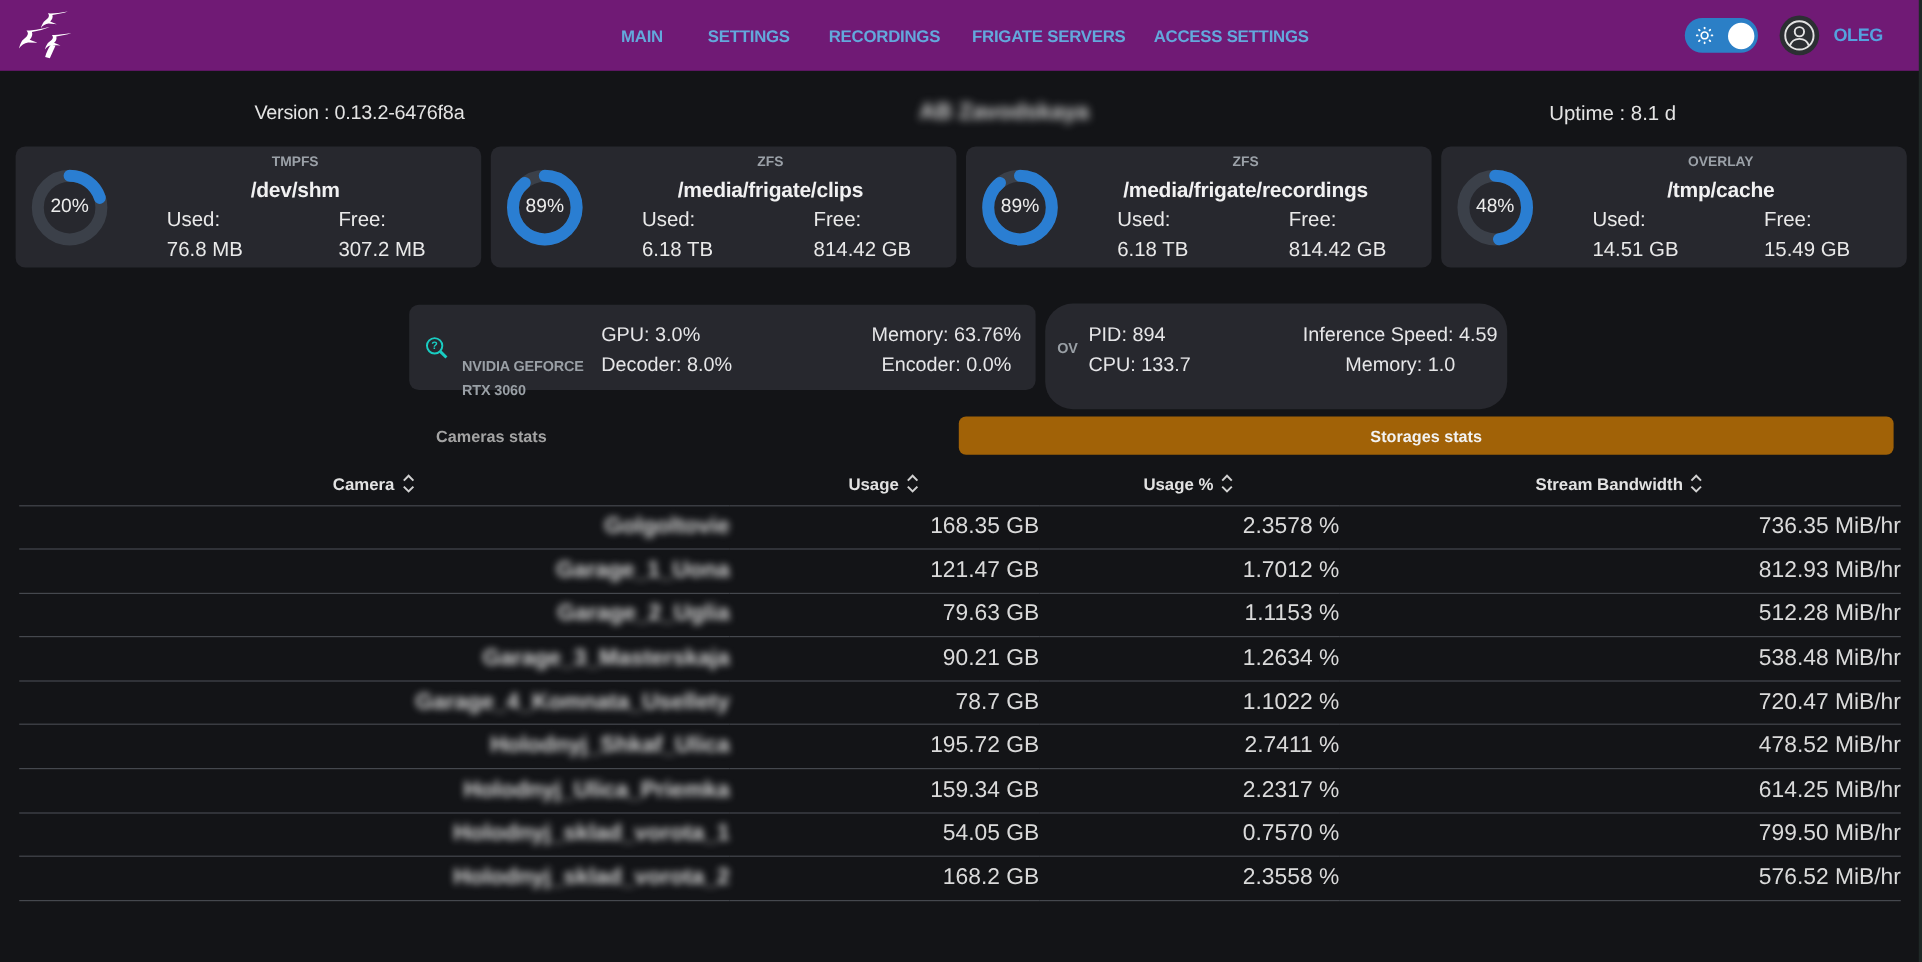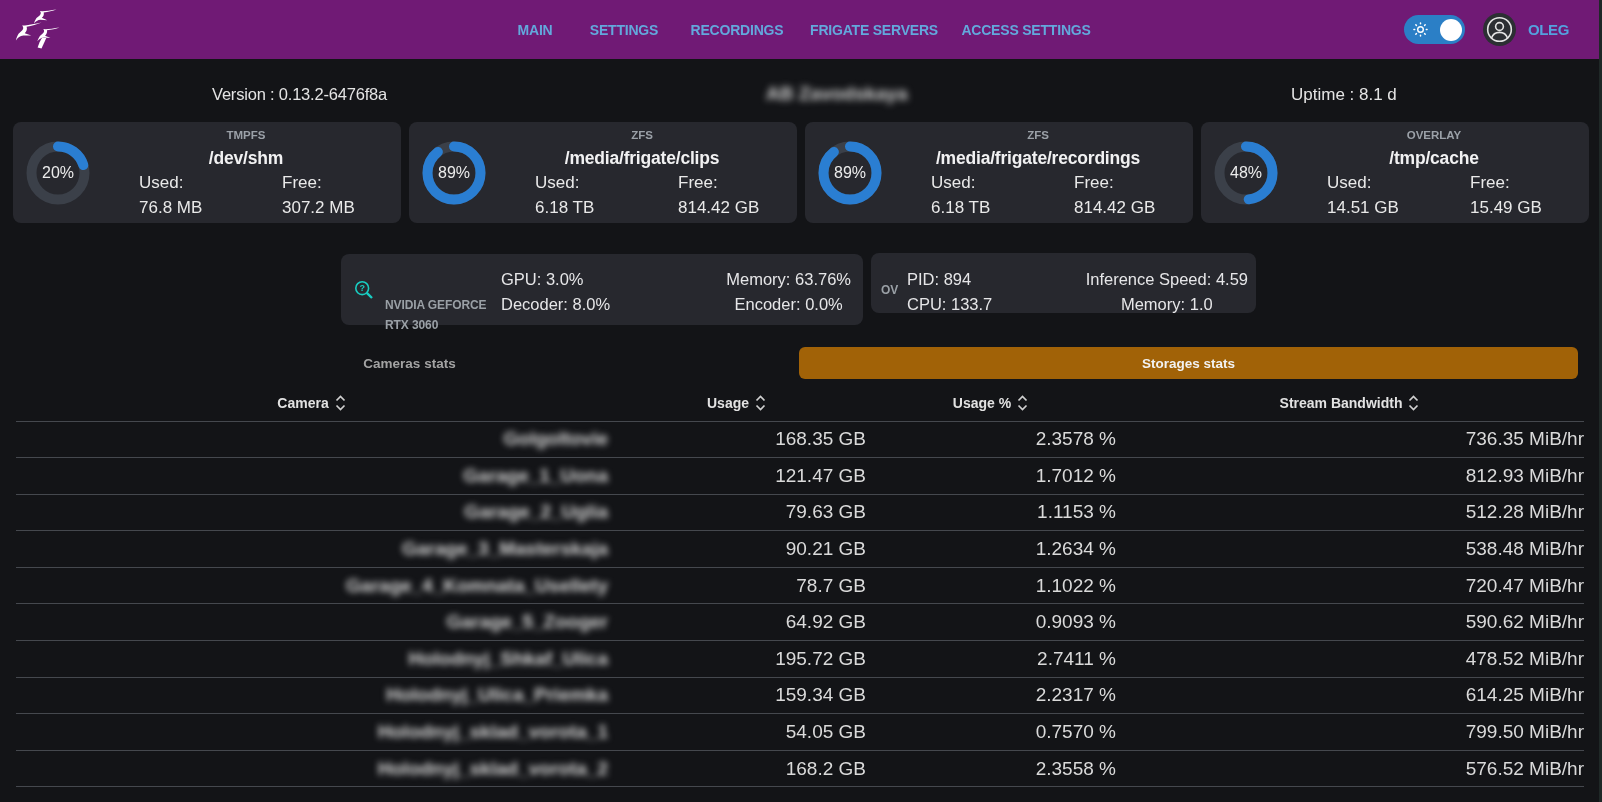--- a/index.html
+++ b/index.html
@@ -31,21 +31,21 @@
 .ct1 { position:absolute; top:7px; width:100%; text-align:center; color:#9ba1a8; font-size:11.5px; font-weight:bold; }
 .ct2 { position:absolute; top:26px; width:100%; text-align:center; color:#f1f1f2; font-size:17.5px; letter-spacing:-0.2px; font-weight:bold; }
 .crow { position:absolute; width:100%; display:flex; color:#e9e9e9; font-size:17px; }
 .crow div { width:50%; padding-left:36px; }
 .crl { top:51px; }
 .crv { top:76px; }
 
 
 .gcard { position:absolute; background:#27282e; border-radius:8px; }
 .g1 { left:341px; top:254px; width:522px; height:71px; }
-.g2 { left:871px; top:253px; width:385px; height:60px; }
+.g2 { left:871px; top:253px; width:385px; height:88px;border-radius:23px; }
 .glabel { position:absolute; color:#9aa0a6; font-size:12px; font-weight:bold; line-height:20px; letter-spacing:-0.1px; }
 .gstat { position:absolute; color:#e6e6e8; font-size:16.5px; line-height:24.5px; }
 .gr { text-align:center; }
 
 
 .tabs { position:absolute; left:20px; top:347px; width:1558px; height:32px; display:flex; }
 .tab { width:50%; display:flex; align-items:center; justify-content:center; font-size:13.5px; font-weight:bold; color:#a3a3a3; }
 .tab.sel { background:#a16207; border-radius:6px; color:#f2f2f2; }
 
 
@@ -270,26 +270,20 @@
         <td>1.2634 %</td>
         <td>538.48 MiB/hr</td>
       </tr>
   <tr>
         <td><span class="cam">Garage_4_Komnata_Usellety</span></td>
         <td>78.7 GB</td>
         <td>1.1022 %</td>
         <td>720.47 MiB/hr</td>
       </tr>
   <tr>
-        <td><span class="cam">Garage_5_Zooger</span></td>
-        <td>64.92 GB</td>
-        <td>0.9093 %</td>
-        <td>590.62 MiB/hr</td>
-      </tr>
-  <tr>
         <td><span class="cam">Holodnyj_Shkaf_Ulica</span></td>
         <td>195.72 GB</td>
         <td>2.7411 %</td>
         <td>478.52 MiB/hr</td>
       </tr>
   <tr>
         <td><span class="cam">Holodnyj_Ulica_Priemka</span></td>
         <td>159.34 GB</td>
         <td>2.2317 %</td>
         <td>614.25 MiB/hr</td>

